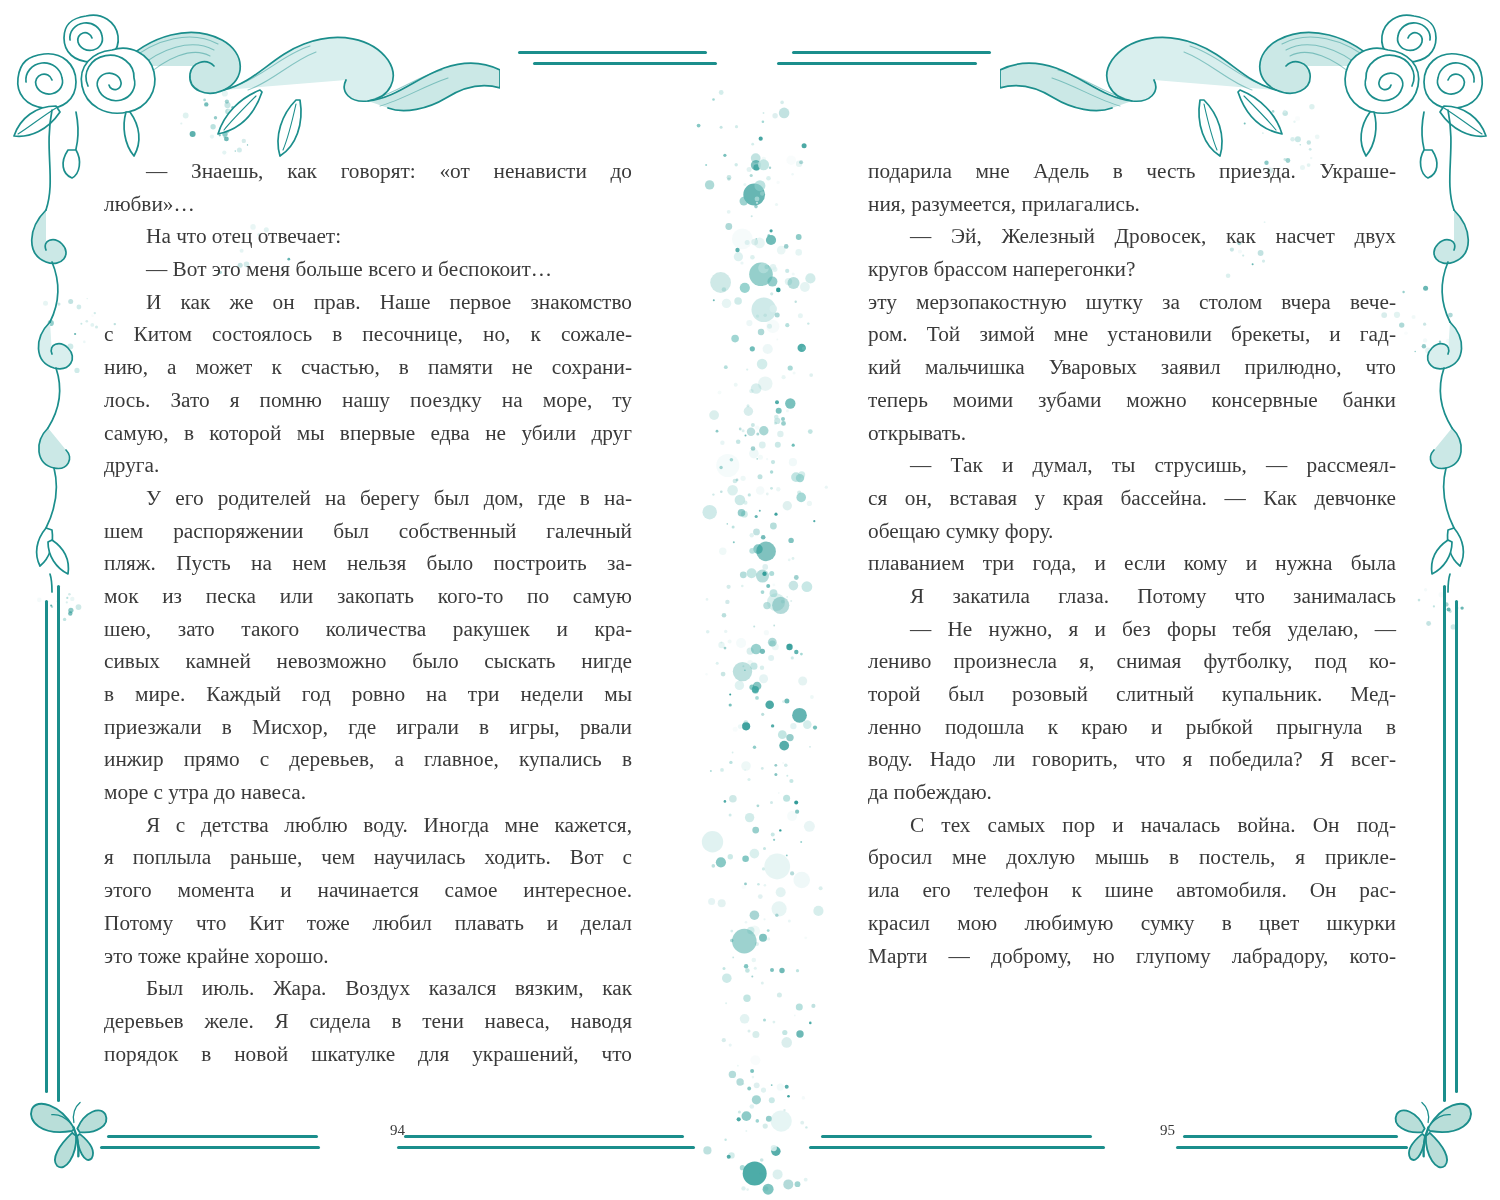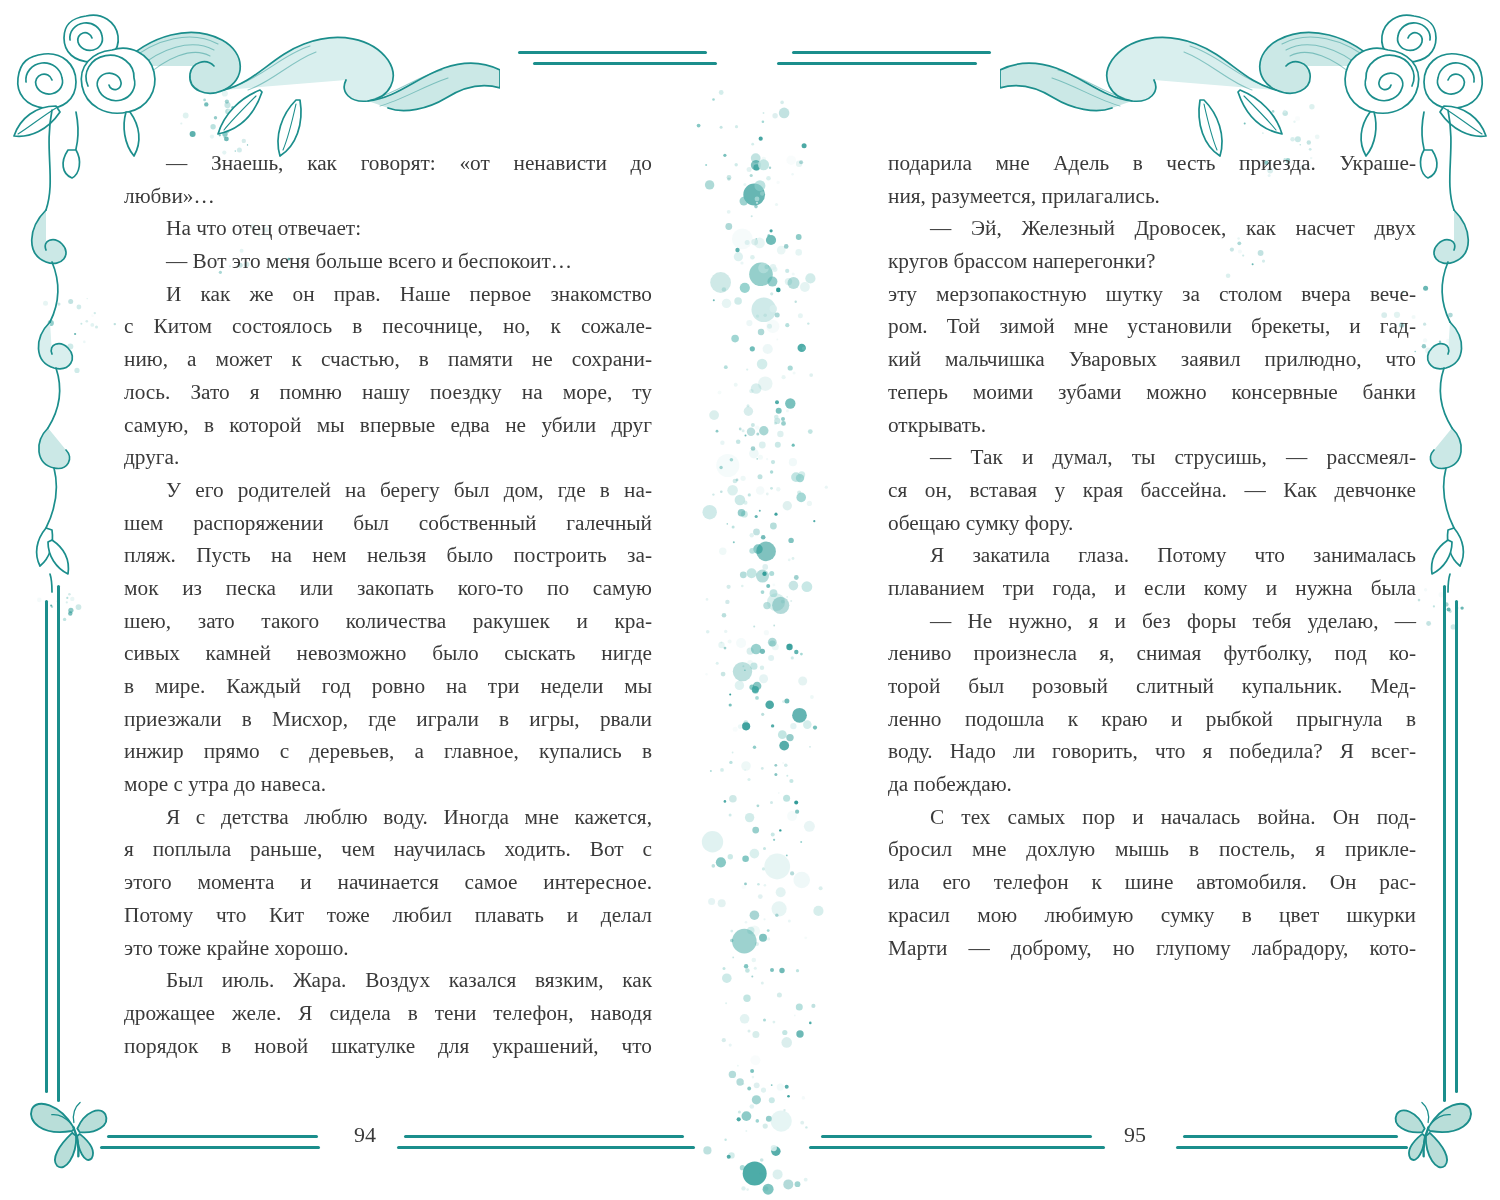--- a/index.html
+++ b/index.html
@@ -9,29 +9,29 @@
   .hline{position:absolute;height:2.6px;background:var(--accent,#1b8e8c);border-radius:2px;}
   .vline{position:absolute;width:2.6px;background:var(--accent,#1b8e8c);border-radius:2px;}
   
   .corner{position:absolute;top:0;left:0;width:500px;height:600px;}
   .corner.tr{left:1000px;transform:scaleX(-1);}
   .butterfly{position:absolute;width:92px;height:82px;}
   .butterfly.bl{left:26px;top:1090px;transform:rotate(-6deg);}
   .butterfly.br{left:1384px;top:1090px;transform:scaleX(-1) rotate(-6deg);}
   #splatter{position:absolute;left:0;top:0;z-index:0;}
   
-  .page-text{position:absolute;top:147px;width:528px;z-index:2;
-             color:var(--ink,#3a3a3a);font-size:21.3px;line-height:32.68px;margin-left:20px;}
+  .page-text{position:absolute;top:155px;width:528px;z-index:2;
+             color:var(--ink,#3a3a3a);font-size:21.3px;line-height:32.68px;}
   .page-text.left{left:104px;}
   .page-text.right{left:868px;}
   .line{text-align:justify;text-align-last:justify;-moz-text-align-last:justify;white-space:normal;}
   .line.last{text-align-last:left;-moz-text-align-last:left;}
   .line.indent{text-indent:42px;}
-  .pagenum{position:absolute;top:1122px;width:80px;text-align:center;z-index:2;
-           color:var(--ink,#3a3a3a);font-size:22px;}
+  .pagenum{position:absolute;top:1122px;width:80px;text-align:right;z-index:2;
+           color:var(--ink,#3a3a3a);font-size:15px;}
   .pagenum.left{left:325px;}
   .pagenum.right{left:1095px;}
 </style>
 </head>
 <body>
 
 <div class="canvas">
 
   <svg id="splatter" width="1500" height="1200">
       <circle cx="751.7" cy="216.2" r="1.0" fill="#8fcfcb" fill-opacity="0.49"></circle>
@@ -748,38 +748,38 @@
       <div class="line">в мире. Каждый год ровно на три недели мы</div>
       <div class="line">приезжали в Мисхор, где играли в игры, рвали</div>
       <div class="line">инжир прямо с деревьев, а главное, купались в</div>
       <div class="line last">море с утра до навеса.</div>
       <div class="line indent">Я с детства люблю воду. Иногда мне кажется,</div>
       <div class="line">я поплыла раньше, чем научилась ходить. Вот с</div>
       <div class="line">этого момента и начинается самое интересное.</div>
       <div class="line">Потому что Кит тоже любил плавать и делал</div>
       <div class="line last">это тоже крайне хорошо.</div>
       <div class="line indent">Был июль. Жара. Воздух казался вязким, как</div>
-      <div class="line">дрожащее желе. Я сидела в тени телефон, наводя</div>
+      <div class="line">деревьев желе. Я сидела в тени навеса, наводя</div>
       <div class="line">порядок в новой шкатулке для украшений, что</div>
     </div>
   <div class="page-text right">
       <div class="line">подарила мне Адель в честь приезда. Украше-</div>
       <div class="line last">ния, разумеется, прилагались.</div>
       <div class="line indent">— Эй, Железный Дровосек, как насчет двух</div>
       <div class="line last">кругов брассом наперегонки?</div>
       <div class="line">эту мерзопакостную шутку за столом вчера вече-</div>
       <div class="line">ром. Той зимой мне установили брекеты, и гад-</div>
       <div class="line">кий мальчишка Уваровых заявил прилюдно, что</div>
       <div class="line">теперь моими зубами можно консервные банки</div>
       <div class="line last">открывать.</div>
       <div class="line indent">— Так и думал, ты струсишь, — рассмеял-</div>
       <div class="line">ся он, вставая у края бассейна. — Как девчонке</div>
       <div class="line last">обещаю сумку фору.</div>
+      <div class="line">плаванием три года, и если кому и нужна была</div>
       <div class="line indent">Я закатила глаза. Потому что занималась</div>
-      <div class="line">плаванием три года, и если кому и нужна была</div>
       <div class="line indent">— Не нужно, я и без форы тебя уделаю, —</div>
       <div class="line">лениво произнесла я, снимая футболку, под ко-</div>
       <div class="line">торой был розовый слитный купальник. Мед-</div>
       <div class="line">ленно подошла к краю и рыбкой прыгнула в</div>
       <div class="line">воду. Надо ли говорить, что я победила? Я всег-</div>
       <div class="line last">да побеждаю.</div>
       <div class="line indent">С тех самых пор и началась война. Он под-</div>
       <div class="line">бросил мне дохлую мышь в постель, я прикле-</div>
       <div class="line">ила его телефон к шине автомобиля. Он рас-</div>
       <div class="line">красил мою любимую сумку в цвет шкурки</div>

